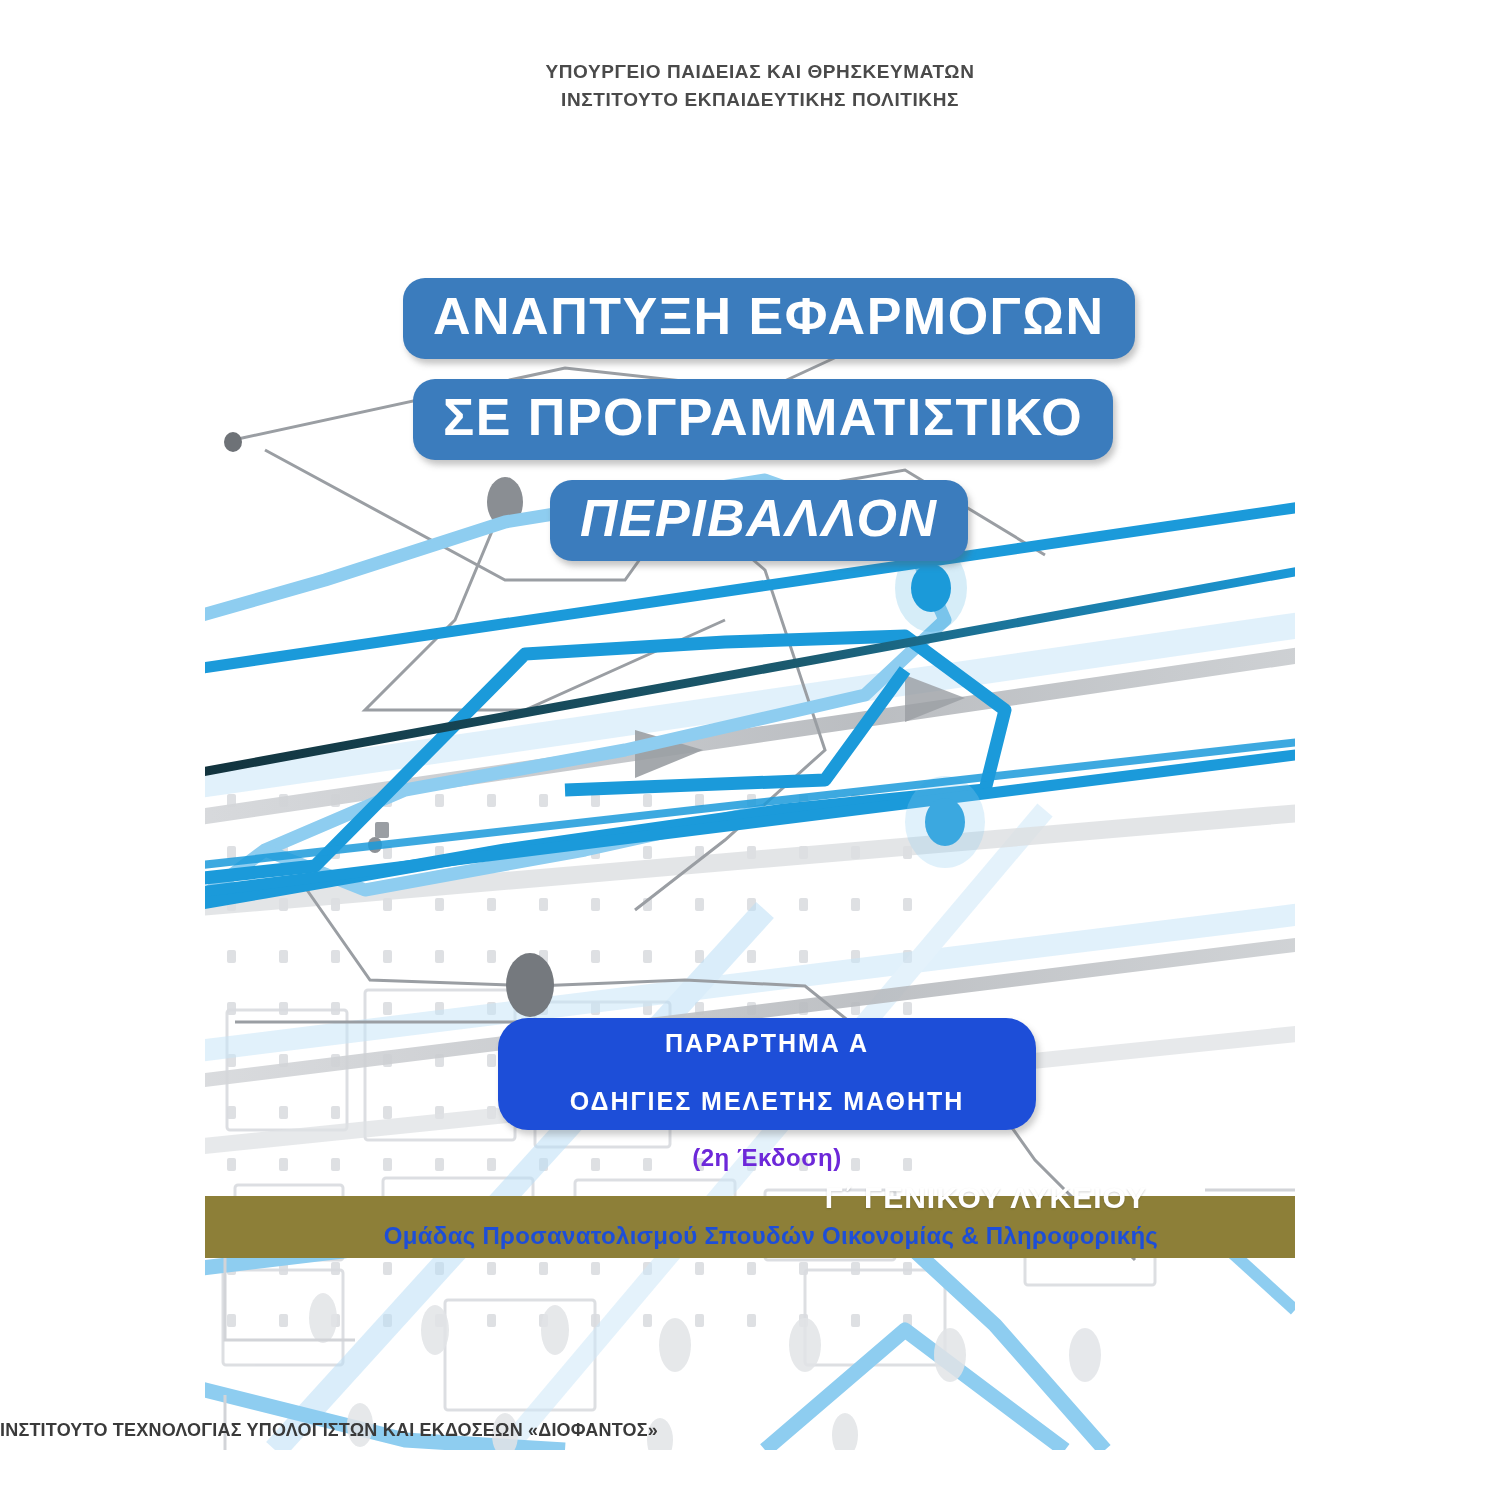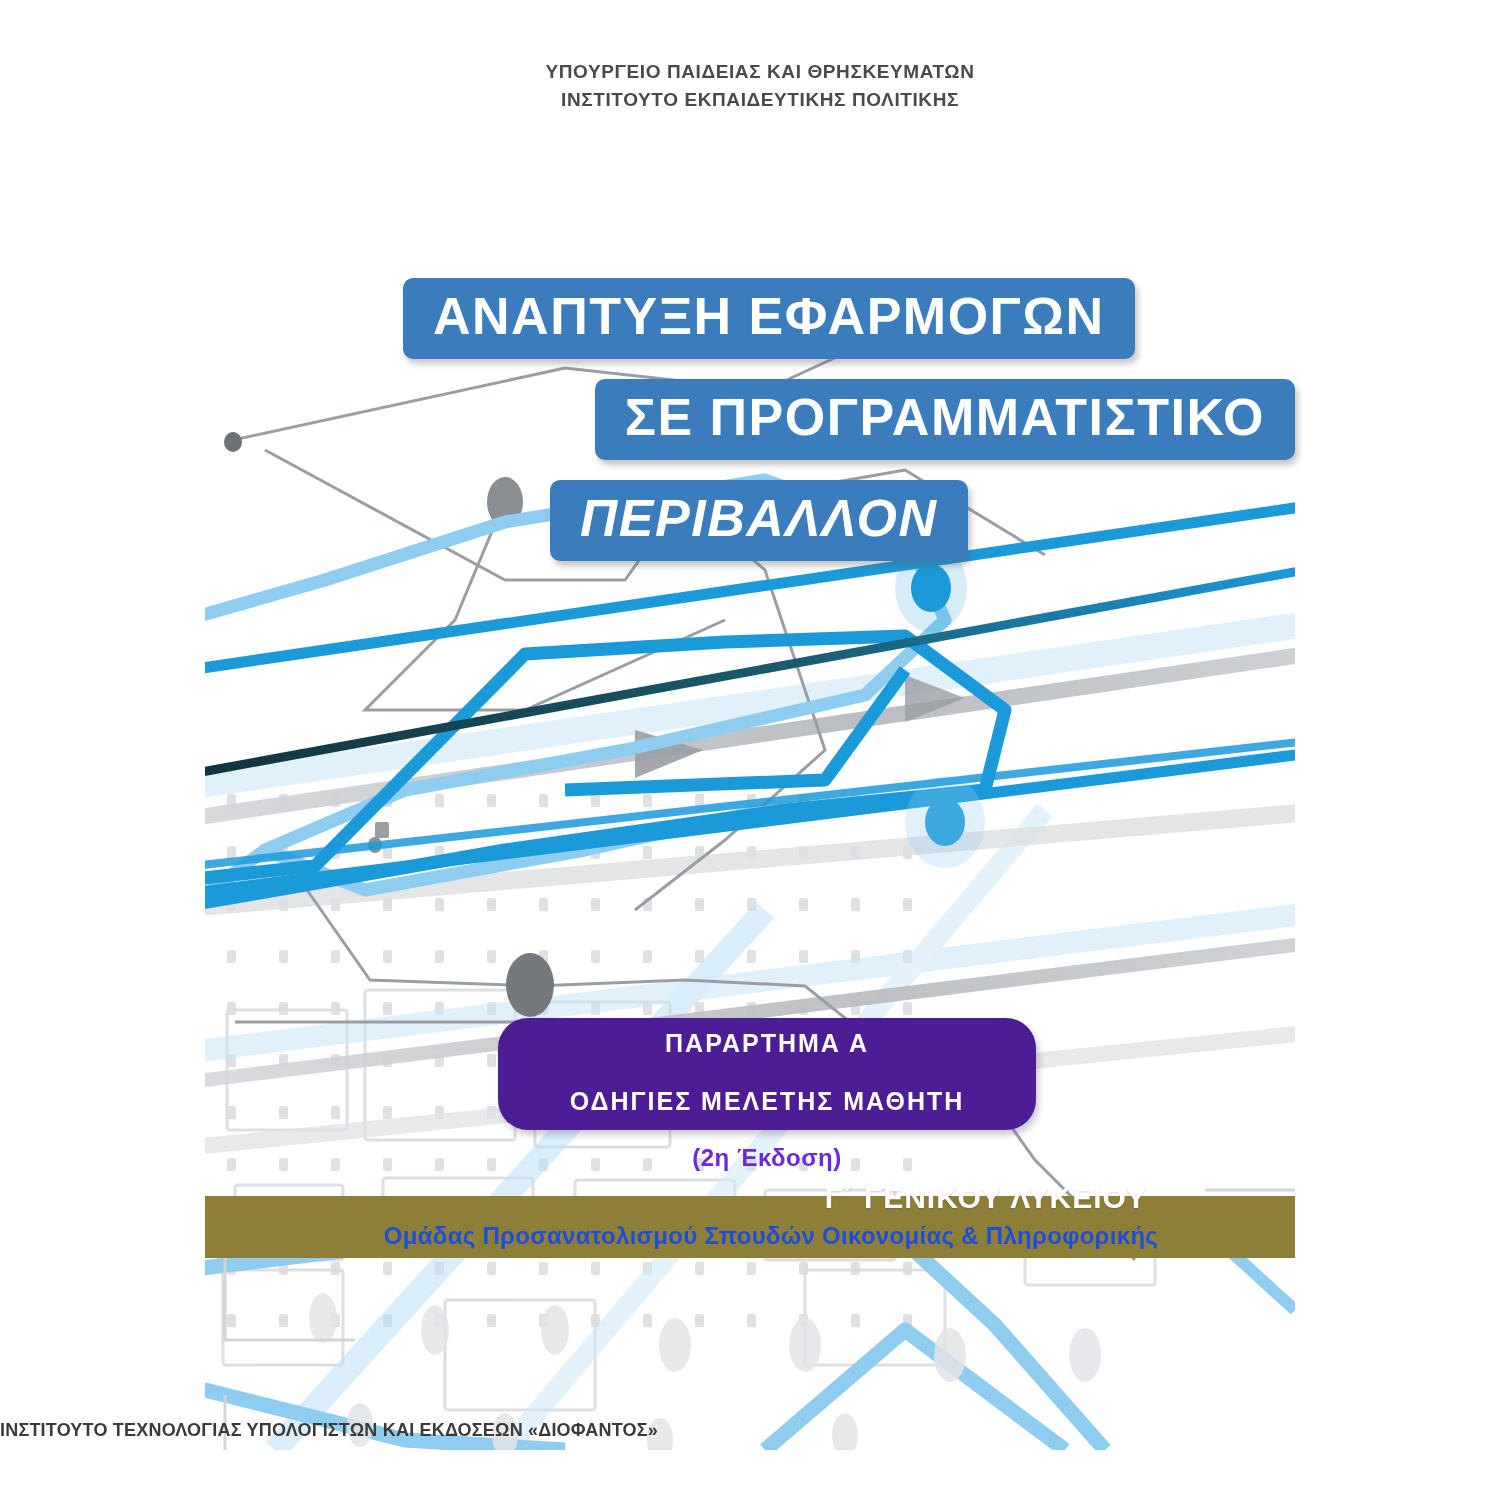--- a/index.html
+++ b/index.html
@@ -42,47 +42,47 @@
 
   
   .titles{
     position:absolute;
     left:205px;top:278px;
     width:1090px;
     z-index:30;
   }
   .title-row{display:flex;margin-bottom:20px;}
   .title-row.r1{justify-content:flex-start;padding-left:198px;}
-  .title-row.r2{justify-content:flex-end;padding-left:208px;}
+  .title-row.r2{justify-content:flex-start;padding-left:208px;}
   .title-row.r3{justify-content:flex-start;padding-left:345px;font-style:italic;}
   .title-box{
     background:#3b7cbd;
     color:#ffffff;
     font-size:52px;
     font-weight:bold;
     letter-spacing:1.5px;
     padding:11px 30px 15px 30px;
-    border-radius:10px;
+    border-radius:22px;
     white-space:nowrap;
     box-shadow:3px 5px 6px rgba(90,90,90,.35);
     line-height:1.06;
   }
 
   
   .appendix-wrap{
     position:absolute;
     left:205px;top:1018px;
     width:1090px;
     z-index:30;
     display:flex;
     flex-direction:column;
     align-items:center;
   }
   .appendix-box{
-    background:#4c1d95;
+    background:#1d4ed8;
     color:#ffffff;
     border-radius:30px;
     padding:10px 72px 13px 72px;
     text-align:center;
     font-weight:bold;
     letter-spacing:2px;
     box-shadow:3px 5px 6px rgba(90,90,90,.3);
     margin-left:34px;
   }
   .appendix-box .l1{font-size:25px;line-height:30px;}

